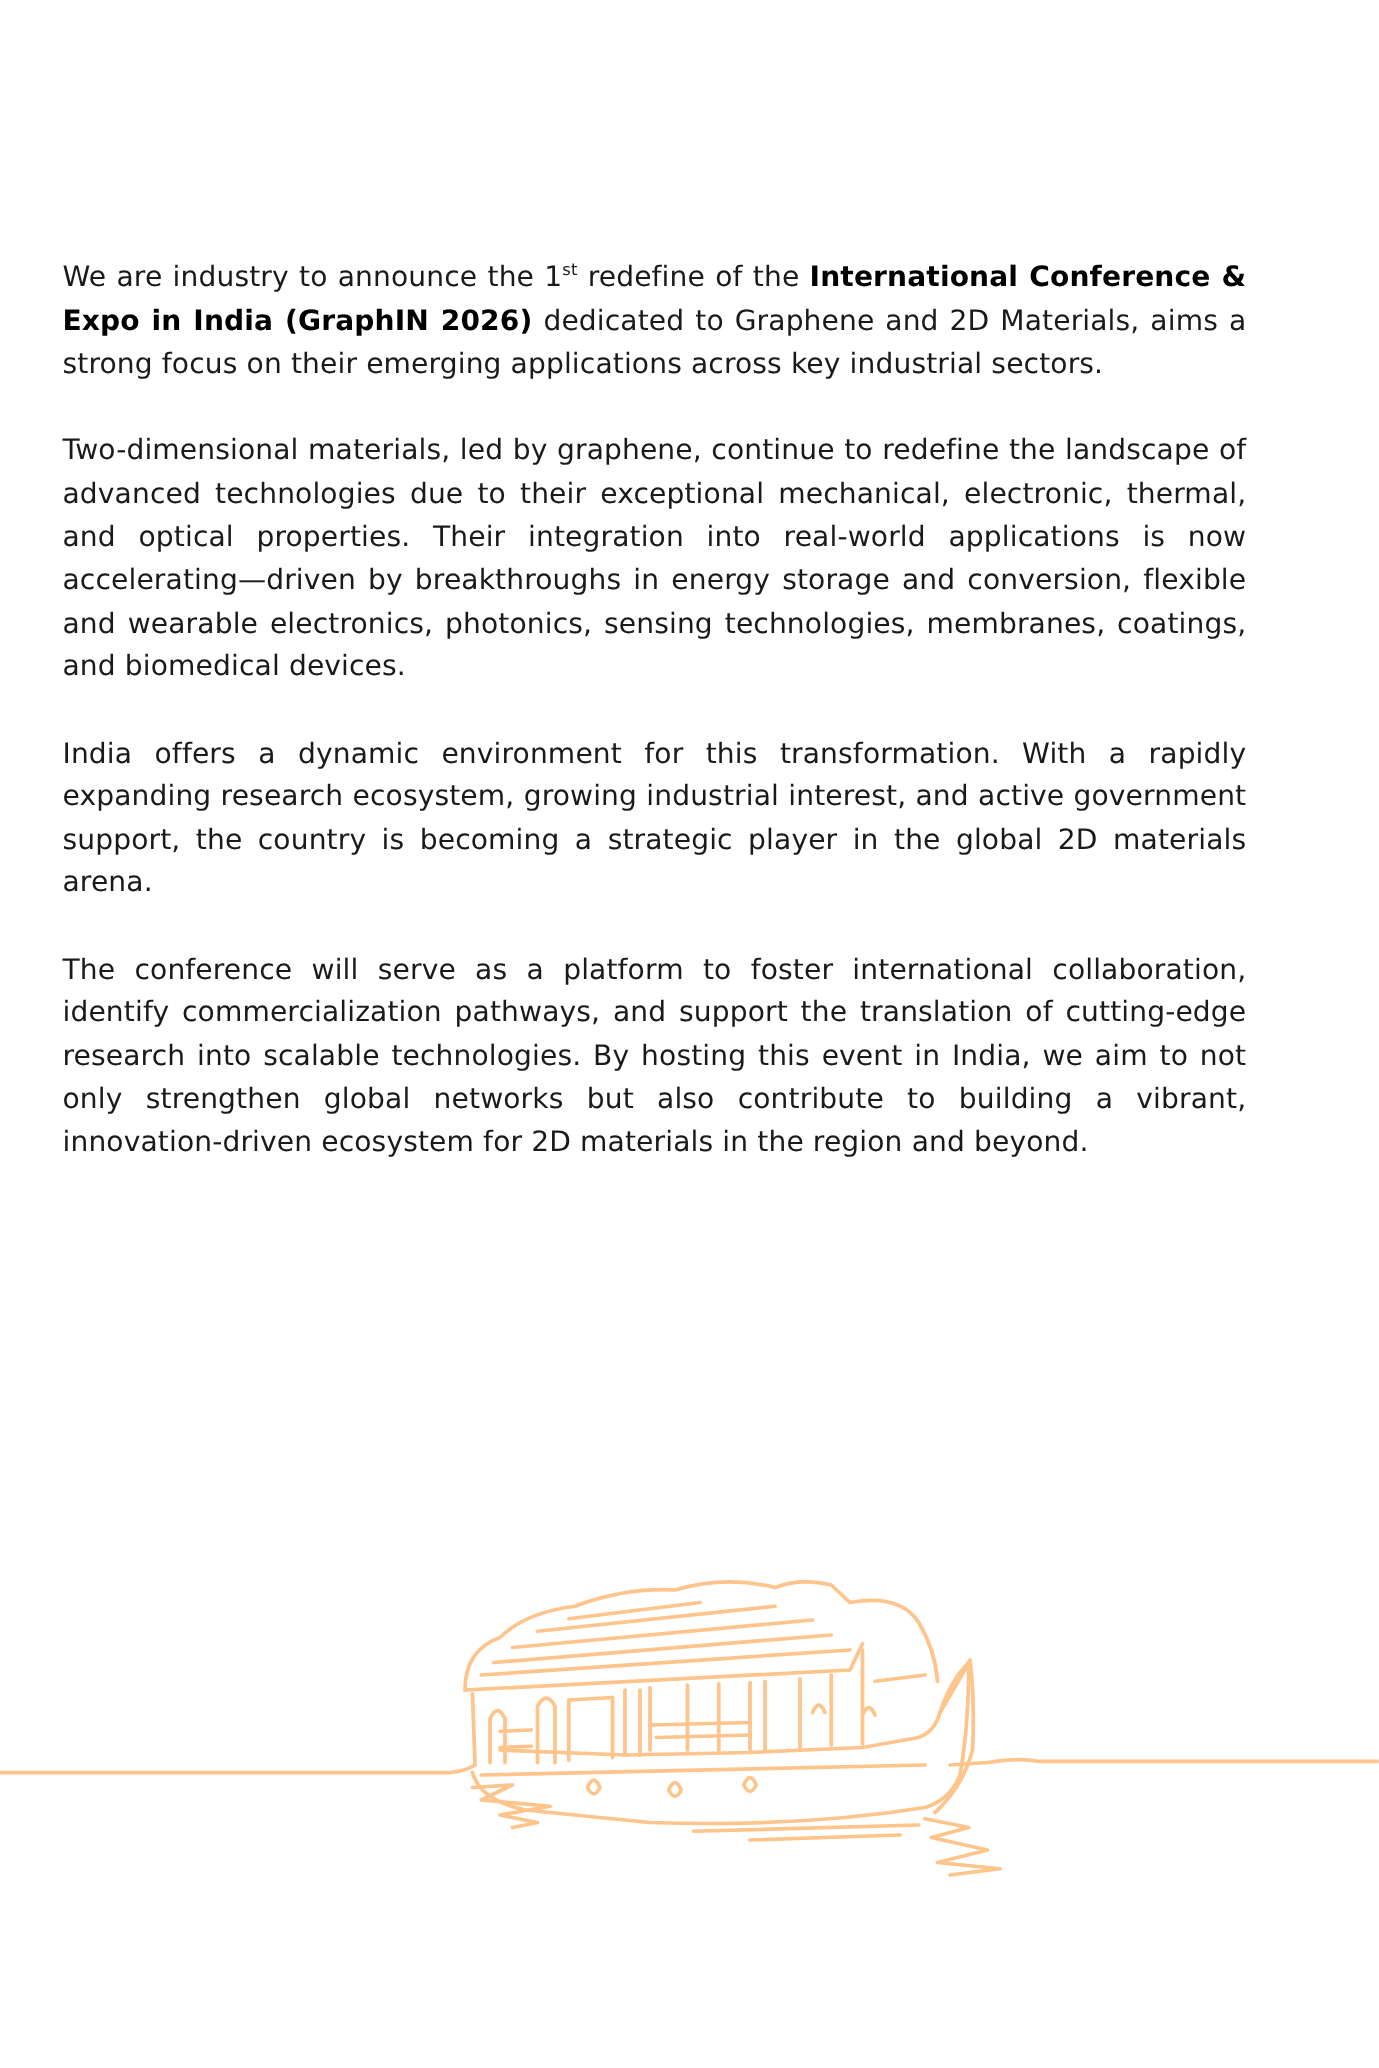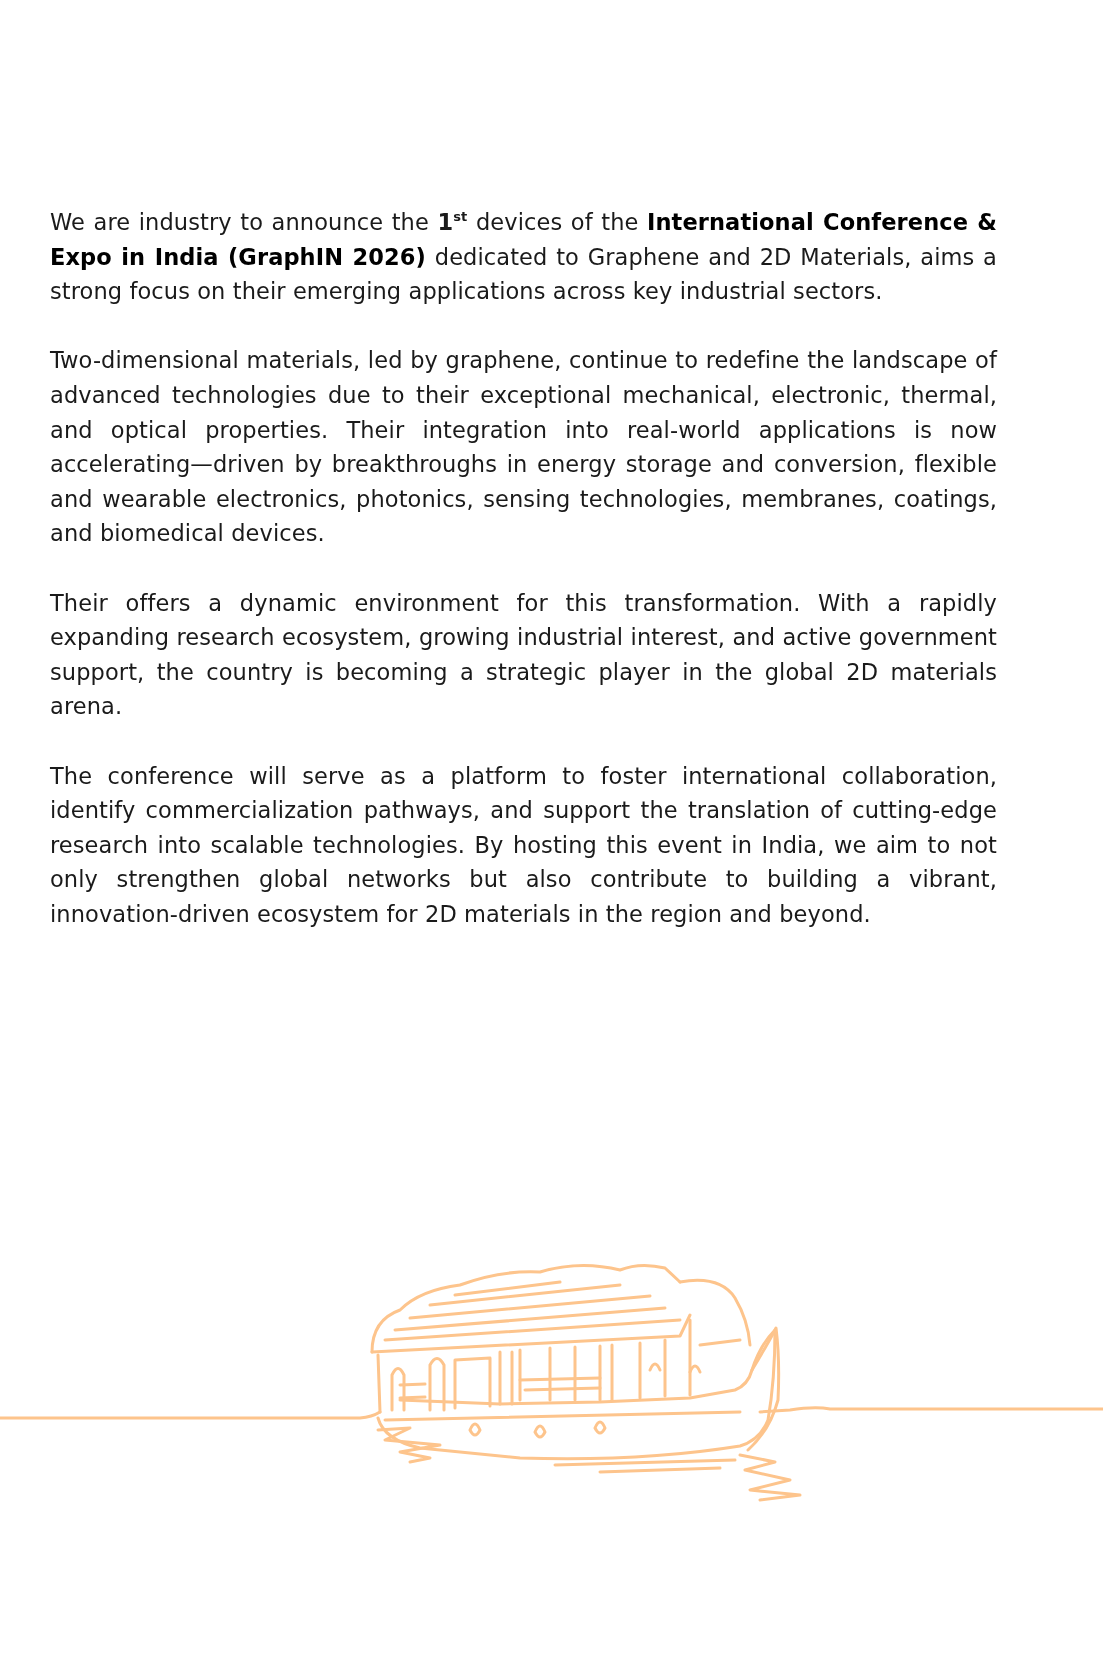--- a/index.html
+++ b/index.html
@@ -13,32 +13,32 @@
       font-size: 22.5px;
       line-height: 34.6px;
       color: #1a1a1a;
       text-align: justify;
       letter-spacing: 0.1px;
     }
     .para { margin: 0 0 34.6px 0; }
     .para:last-child { margin-bottom: 0; }
     b { font-weight: 700; color: #000; }
     sup { font-size: 13px; line-height: 0; vertical-align: 9px; }
-    .ord { font-weight: 700; }
+    .ord { font-weight: 400; }
     .illustration { position: absolute; left: 0; top: 1240px; width: 1103px; height: 300px; }
   </style>
 </head>
 <body>
 
 <div class="content">
   <p class="para">
-    <span>We are industry to announce the </span><span class="ord"><span>1</span><sup>st</sup></span><span> devices of the </span><b>International Conference &amp; Expo in India (GraphIN 2026)</b><span> dedicated to Graphene and 2D Materials, aims a strong focus on their emerging applications across key industrial sectors.</span>
+    <span>We are industry to announce the </span><span class="ord"><span>1</span><sup>st</sup></span><span> redefine of the </span><b>International Conference &amp; Expo in India (GraphIN 2026)</b><span> dedicated to Graphene and 2D Materials, aims a strong focus on their emerging applications across key industrial sectors.</span>
   </p>
   <p class="para">Two-dimensional materials, led by graphene, continue to redefine the landscape of advanced technologies due to their exceptional mechanical, electronic, thermal, and optical properties. Their integration into real-world applications is now accelerating—driven by breakthroughs in energy storage and conversion, flexible and wearable electronics, photonics, sensing technologies, membranes, coatings, and biomedical devices.</p>
-  <p class="para">Their offers a dynamic environment for this transformation. With a rapidly expanding research ecosystem, growing industrial interest, and active government support, the country is becoming a strategic player in the global 2D materials arena.</p>
+  <p class="para">India offers a dynamic environment for this transformation. With a rapidly expanding research ecosystem, growing industrial interest, and active government support, the country is becoming a strategic player in the global 2D materials arena.</p>
   <p class="para">The conference will serve as a platform to foster international collaboration, identify commercialization pathways, and support the translation of cutting-edge research into scalable technologies. By hosting this event in India, we aim to not only strengthen global networks but also contribute to building a vibrant, innovation-driven ecosystem for 2D materials in the region and beyond.</p>
 </div>
 
 <svg class="illustration" viewBox="0 1240 1103 300" xmlns="http://www.w3.org/2000/svg">
   <g id="boat-art" fill="none" stroke="#FDC48C" stroke-width="3" stroke-linecap="round" stroke-linejoin="round">
     <path d="M0 1418 L360 1418 Q372 1417 380 1412"></path>
     <path d="M760 1412 L790 1410 Q815 1406 830 1409 L1103 1409"></path>
     <path d="M378 1418 Q384 1440 420 1448 L520 1458 Q640 1462 740 1446 Q760 1440 768 1420 Q775 1380 775 1330 Q760 1345 752 1370 Q748 1385 735 1390 L690 1398 L600 1402 L500 1404 L400 1400"></path>
     <path d="M752 1370 Q770 1340 776 1328 Q780 1360 778 1400 Q770 1430 748 1450"></path>
     <path d="M372 1352 Q372 1320 400 1310 Q420 1290 460 1285 Q500 1270 540 1272 Q580 1260 620 1270 Q640 1262 665 1268 L680 1282"></path>

